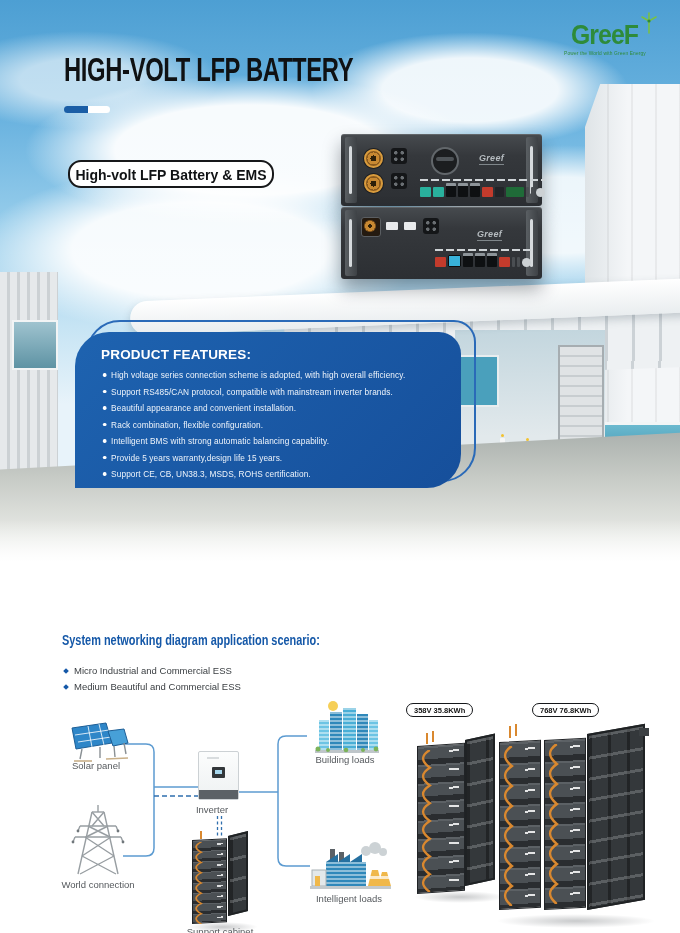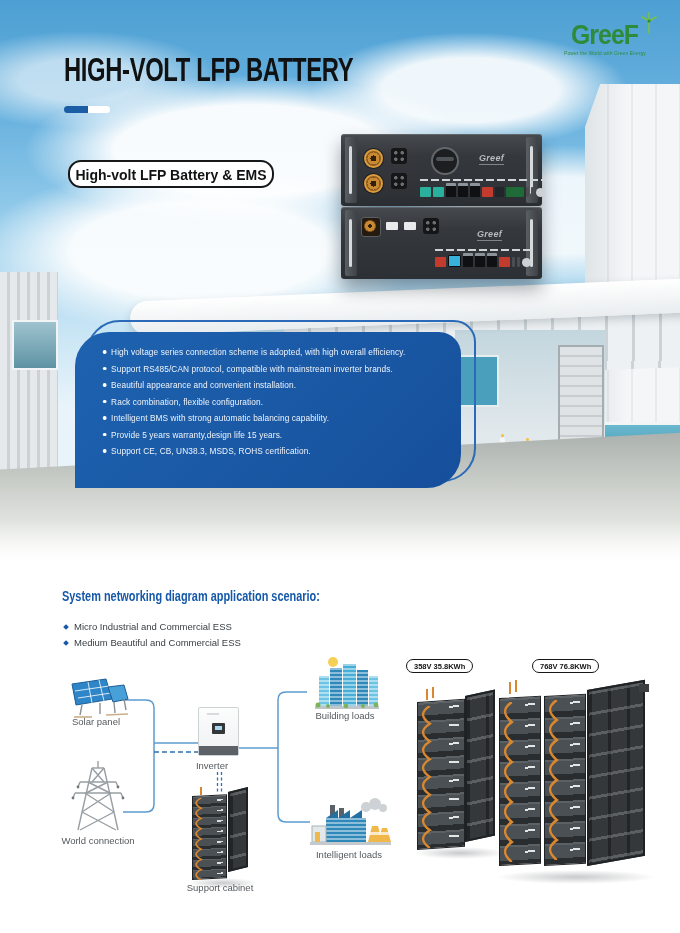--- a/index.html
+++ b/index.html
@@ -104,21 +104,21 @@
   #features{position:absolute;left:75px;top:332px;width:386px;height:156px;box-sizing:border-box;
     background:linear-gradient(135deg,#1e63b0,#164f9b);border-radius:34px 22px 34px 0;
     padding:15px 18px 0 26px;color:#fff;}
   #featTitle{font-size:13.5px;font-weight:800;letter-spacing:.2px;margin:0 0 8px 0;}
   #featList{list-style:none;margin:0;padding:0;font-size:9px;color:#eef4fb;
     transform:scaleX(.92);transform-origin:0 0;width:380px;}
   #featList li{margin-bottom:6.5px;padding-left:11px;position:relative;letter-spacing:.1px;}
   #featList li::before{content:"";position:absolute;left:2px;top:3px;width:3.5px;height:3.5px;border-radius:50%;background:#fff;}
 
   
-  #scenario{position:absolute;inset:0;}
+  #scenario{position:absolute;inset:0;margin-top:44px;}
   #s2Title{position:absolute;left:62px;top:588px;margin:0;font-size:14px;font-weight:800;color:#1558a8;white-space:nowrap;}
   #s2Title span{display:inline-block;transform:scaleX(.78);transform-origin:0 50%;}
   .sbullet{position:absolute;left:64px;font-size:9.5px;color:#3c4044;display:flex;align-items:center;gap:6px;white-space:nowrap;}
   .sbullet::before{content:"";width:4px;height:4px;background:#1558a8;transform:rotate(45deg);flex:0 0 auto;}
   #sb1{top:621px;} #sb2{top:637px;}
   .dlabel{position:absolute;font-size:9.5px;color:#55595d;transform:translateX(-50%);white-space:nowrap;}
   #wires{position:absolute;left:55px;top:648px;width:360px;height:250px;}
   .icon{position:absolute;}
 
   
@@ -242,20 +242,21 @@
         <span class="b rj"></span>
         <span class="b red"></span>
         <span class="b tiny"></span>
         <span class="b tiny"></span>
         <span class="b sil"></span>
       </div>
     </div>
 
     <div id="featOutline"></div>
     <div id="features">
+      <h3 id="featTitle">PRODUCT FEATURES:</h3>
       <ul id="featList">
         <li>High voltage series connection scheme is adopted, with high overall efficiency.</li>
         <li>Support RS485/CAN protocol, compatible with mainstream inverter brands.</li>
         <li>Beautiful appearance and convenient installation.</li>
         <li>Rack combination, flexible configuration.</li>
         <li>Intelligent BMS with strong automatic balancing capability.</li>
         <li>Provide 5 years warranty,design life 15 years.</li>
         <li>Support CE, CB, UN38.3, MSDS, ROHS certification.</li>
       </ul>
     </div>

